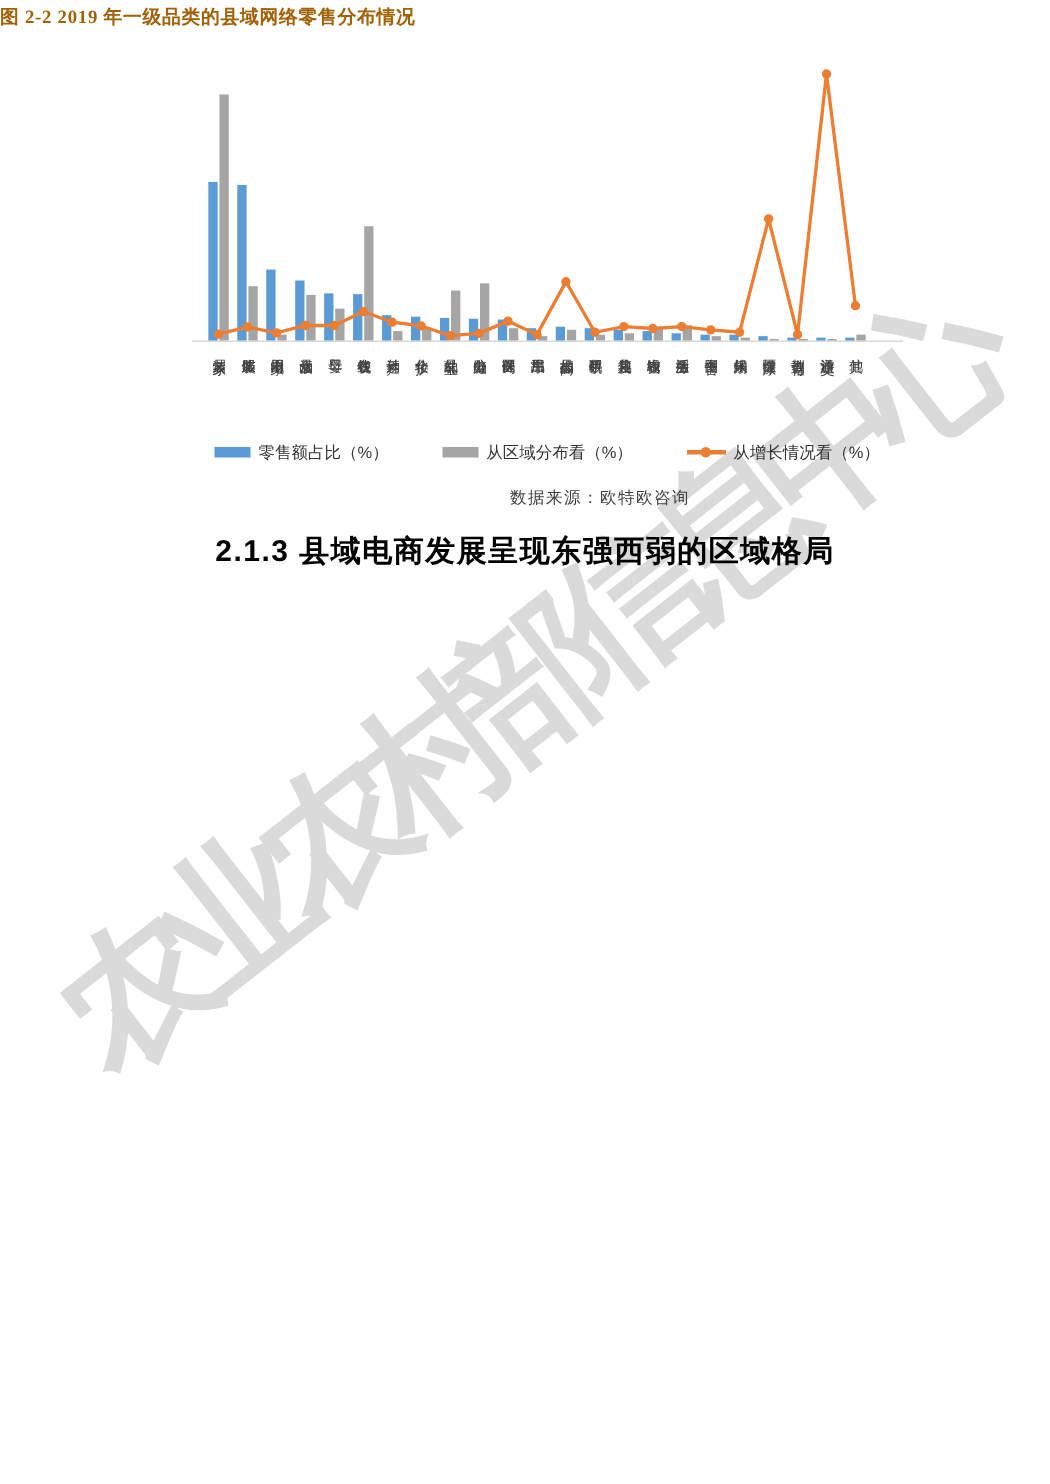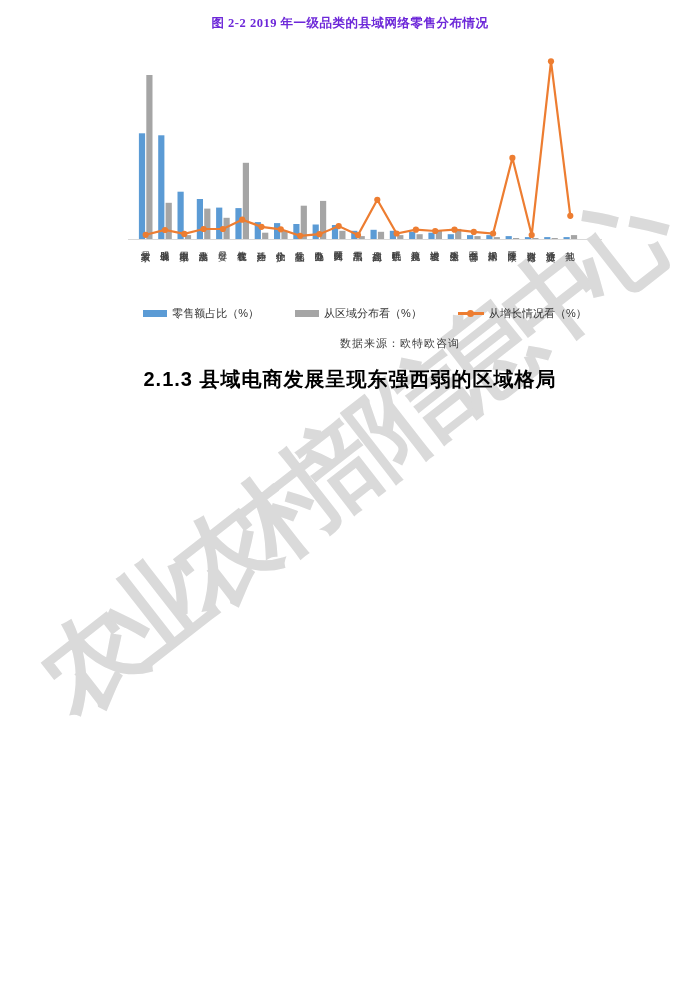--- a/index.html
+++ b/index.html
@@ -14,22 +14,22 @@
     transform:rotate(-38deg);white-space:nowrap;pointer-events:none;line-height:1;
   }
   .content{position:relative;z-index:1;}
   .para{
     margin:0 100px;width:500px;font-size:17.5px;text-align:justify;
     text-align-last:left;letter-spacing:0.5px;
   }
   .para1{margin-top:84px;line-height:43px;}
   .para2{margin-top:12px;line-height:38.5px;text-indent:2em;}
   .fig-title{
-    margin-top:15px;text-align:center;font-size:12.5px;font-weight:bold;
-    color:#6d28d9;letter-spacing:0.5px;
+    margin-top:3px;font-size:12.5px;font-weight:bold;
+    color:#a16207;letter-spacing:0.5px;
   }
   .chart{margin:14px 0 0 128px;width:474px;position:relative;}
   .chart svg{display:block;}
   .xlabels{
     display:flex;padding-left:8px;margin-top:2px;
     font-family:"Liberation Sans","DejaVu Sans",sans-serif;
   }
   .xlabels span{
     display:block;writing-mode:vertical-rl;text-orientation:upright;
     font-size:9.5px;color:#404040;height:54px;text-align:left;

